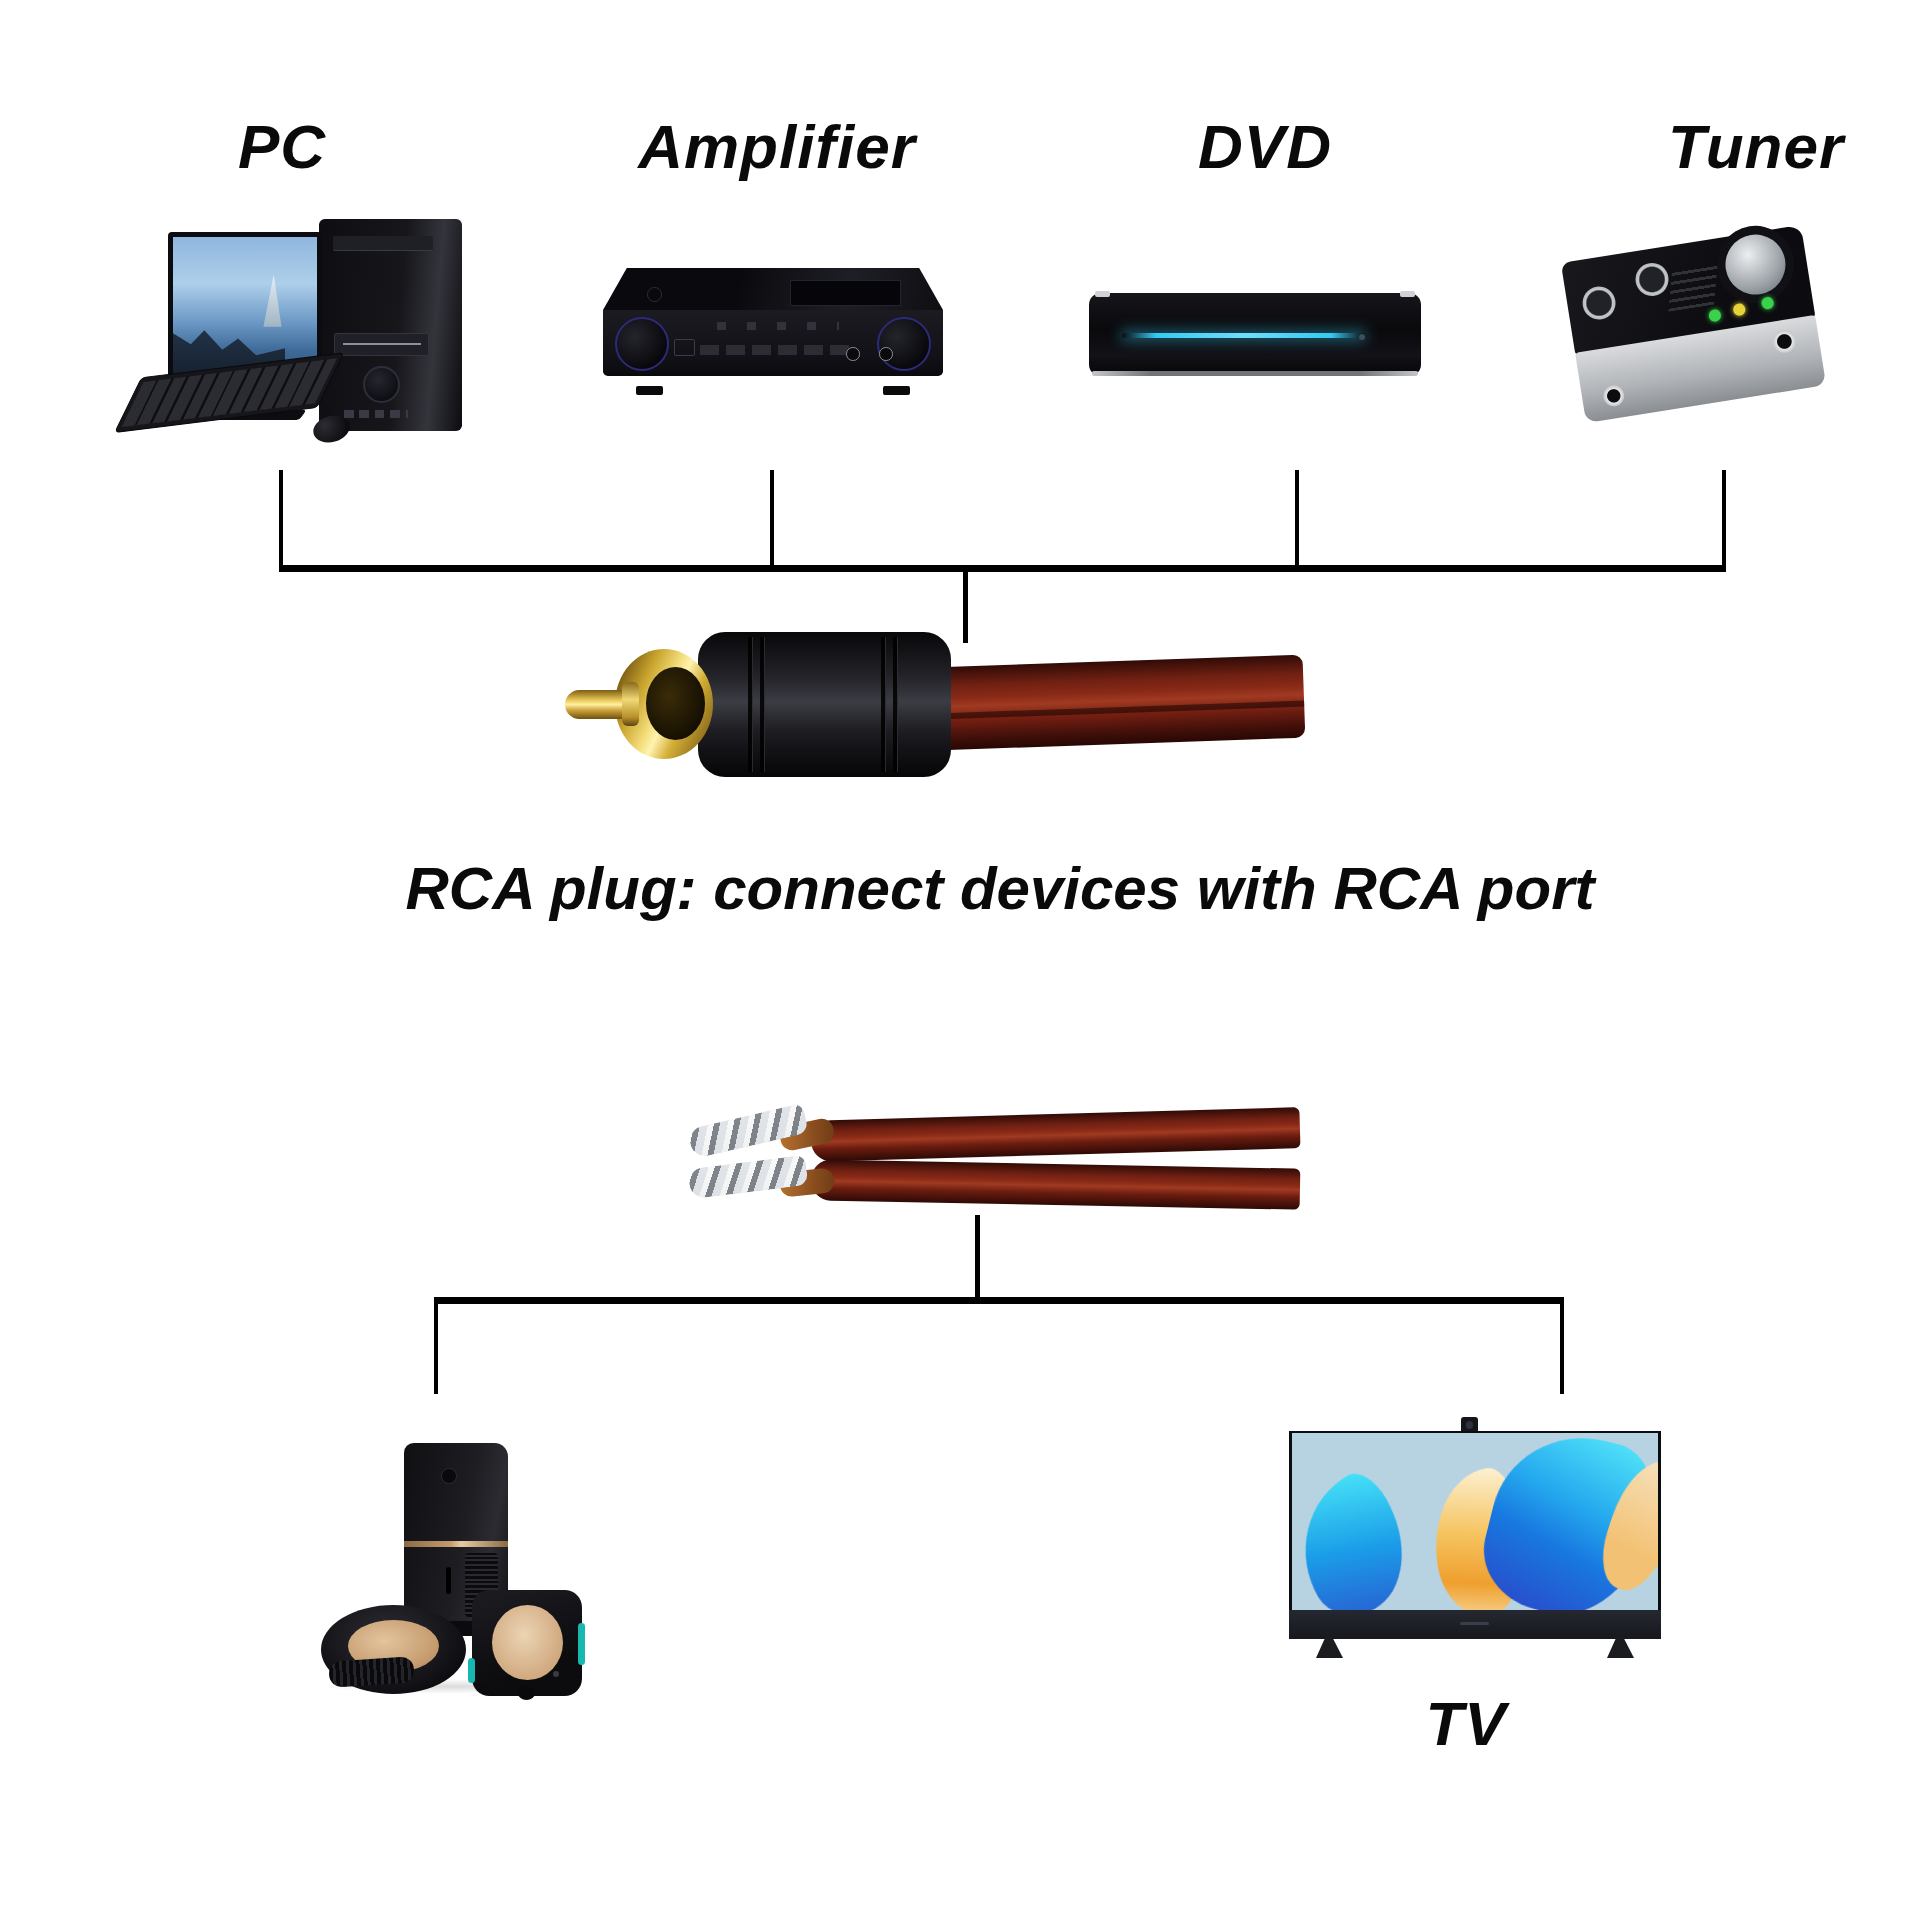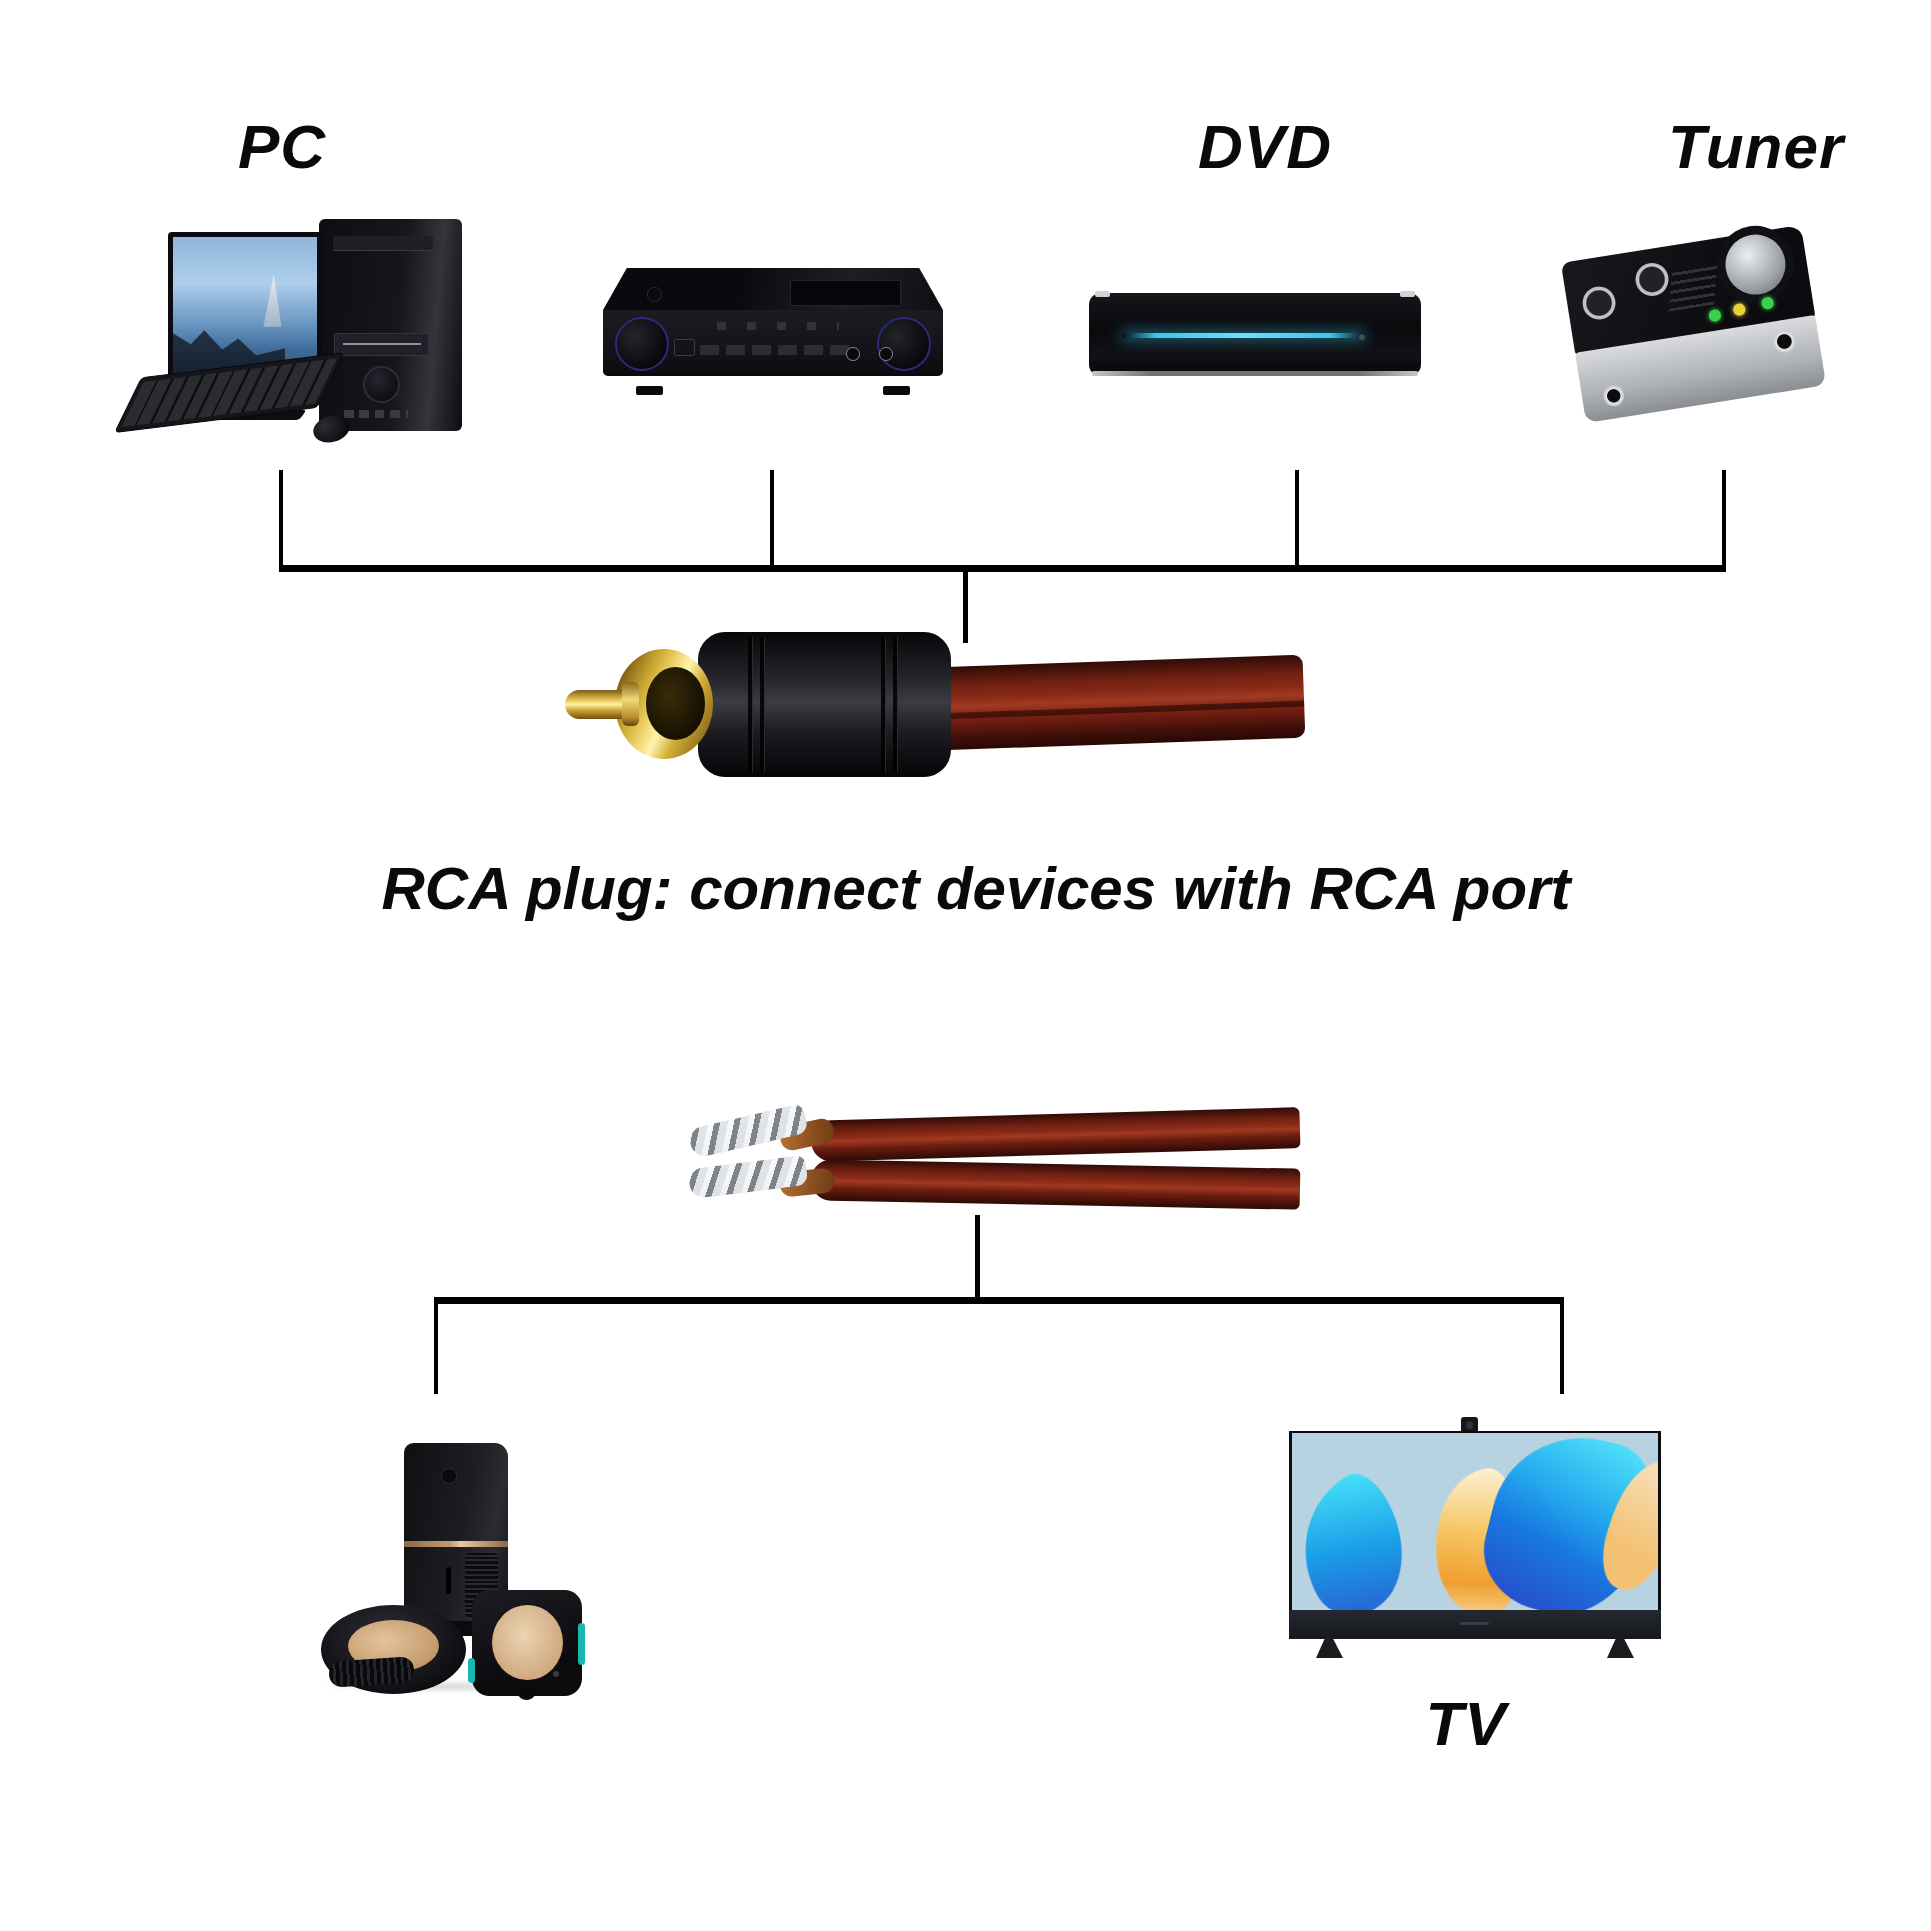--- a/index.html
+++ b/index.html
@@ -207,20 +207,21 @@
   .tv-foot{position:absolute;top:220px;width:27px;height:21px;background:#1a1c20;
     clip-path:polygon(0 100%,35% 0,60% 0,100% 100%);}
   .tv-foot.fl{left:27px;} .tv-foot.fr{right:27px;}
 </style>
 </head>
 <body>
 
 <div id="canvas">
 
   <div class="dev-label" style="left:282px;top:111px;">PC</div>
+  <div class="dev-label" style="left:777px;top:111px;">Amplifier</div>
   <div class="dev-label" style="left:1265px;top:111px;">DVD</div>
   <div class="dev-label" style="left:1716px;top:111px;margin-left:40px;">Tuner</div>
 
   <div class="pc">
     <div class="pc-tower">
       <div class="drive"></div>
       <div class="media"></div>
       <div class="emblem"></div>
       <div class="ports"></div>
     </div>
@@ -291,21 +292,21 @@
     <div class="plug-body">
       <i class="g1"></i>
         <i class="g2"></i>
         <i class="g3"></i>
         <i class="g4"></i>
     </div>
     <div class="plug-flange"></div>
     <div class="plug-pin"></div>
   </div>
 
-  <div class="caption" style="left:976px;top:854px;text-align:right;">RCA plug: connect devices with RCA port</div>
+  <div class="caption" style="left:1000px;top:854px;text-align:right;">RCA plug: connect devices with RCA port</div>
 
   <div class="bare">
     <div class="wire w1"></div>
     <div class="wire w2"></div>
     <div class="strand s1"></div>
     <div class="strand s2"></div>
     <div class="tip t1"></div>
     <div class="tip t2"></div>
   </div>
 

